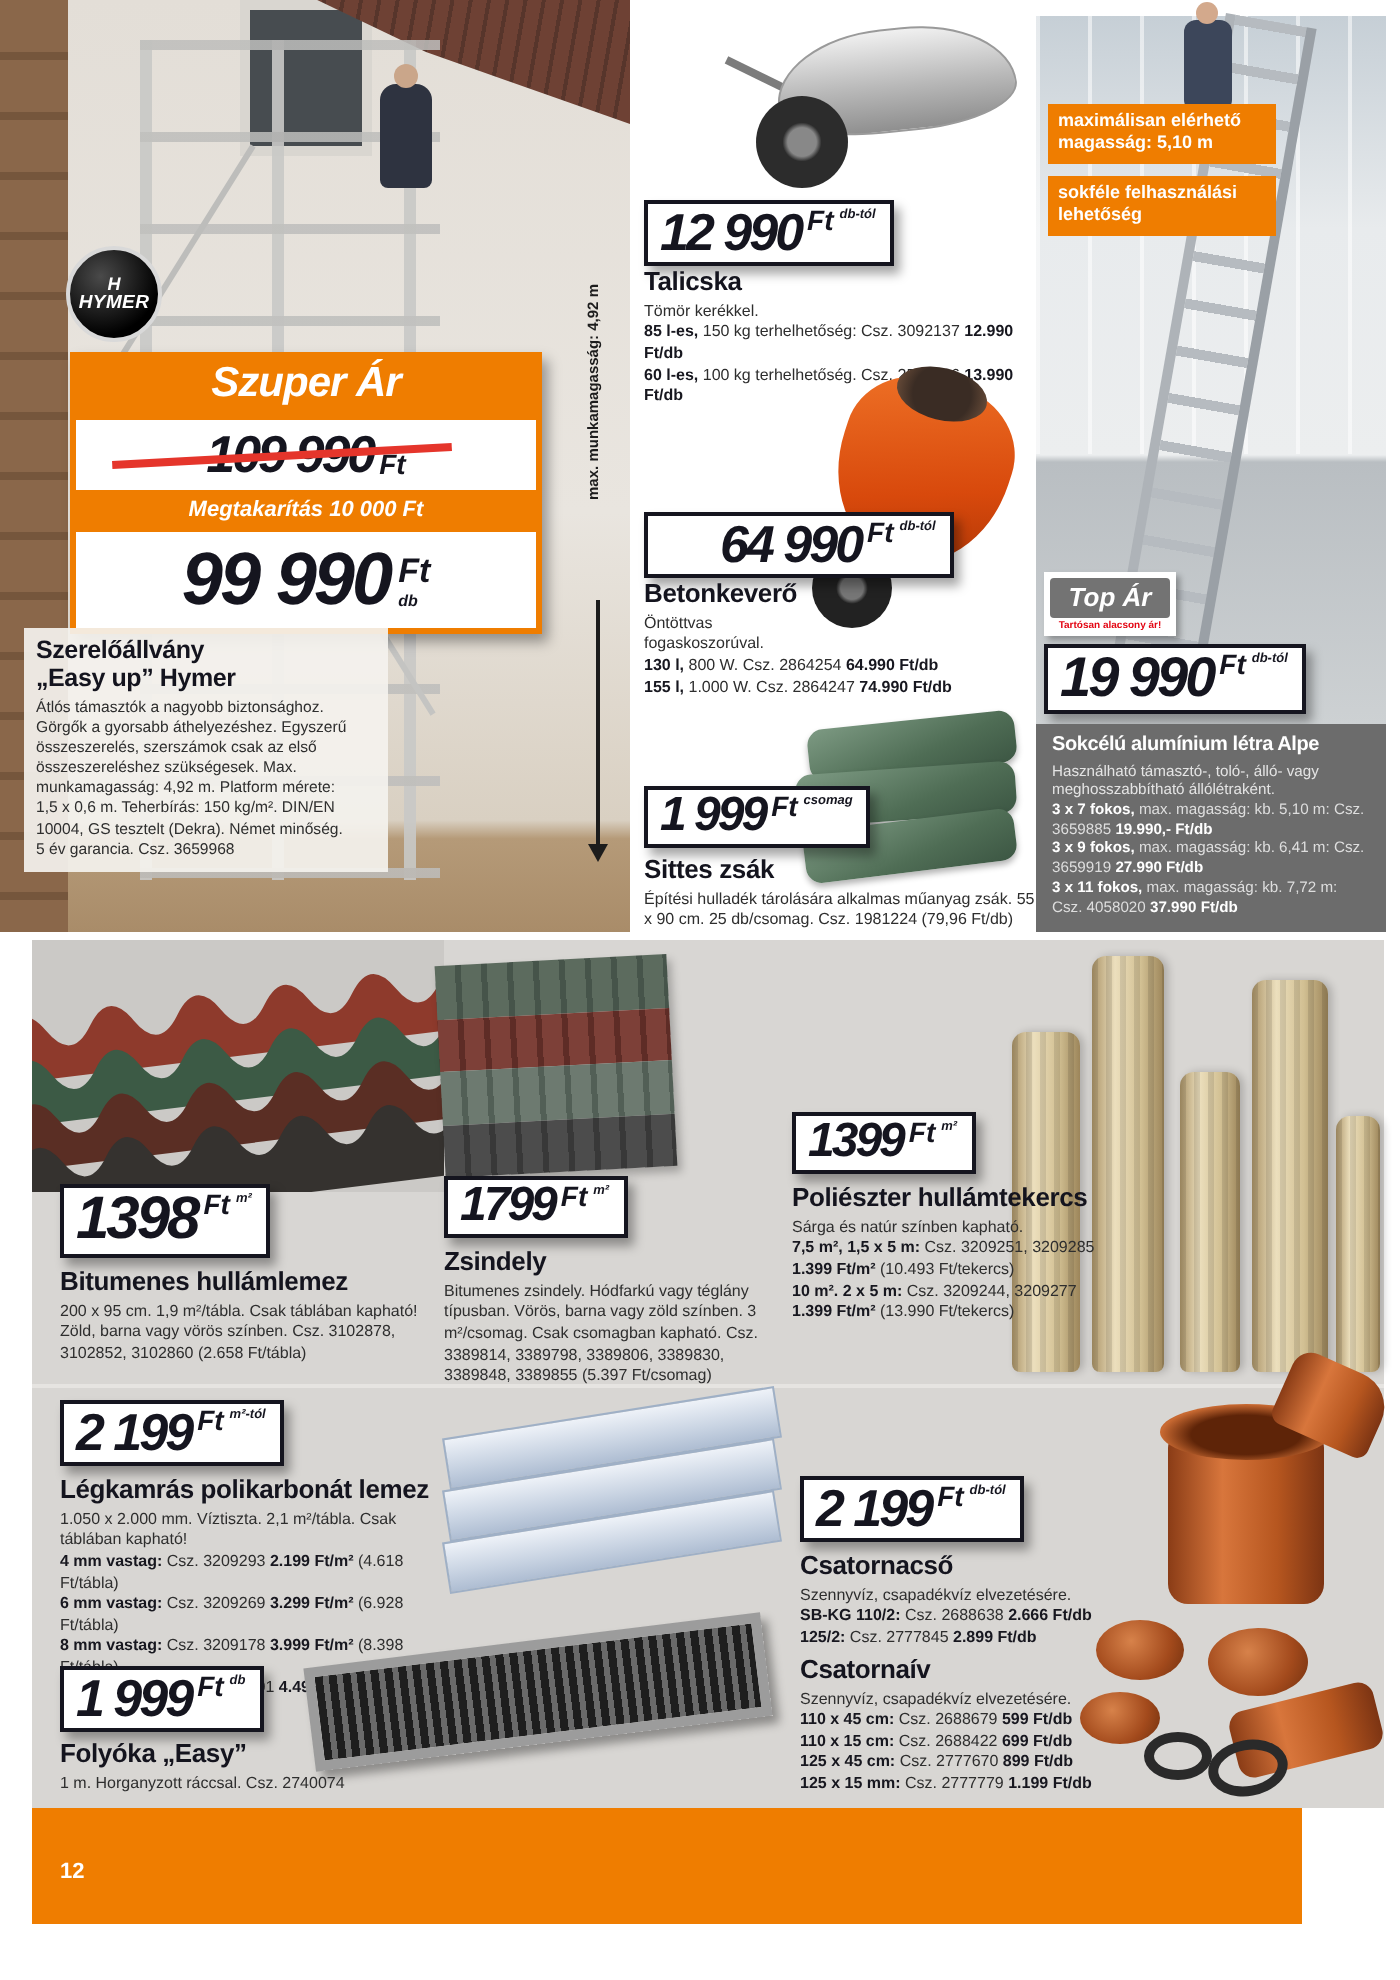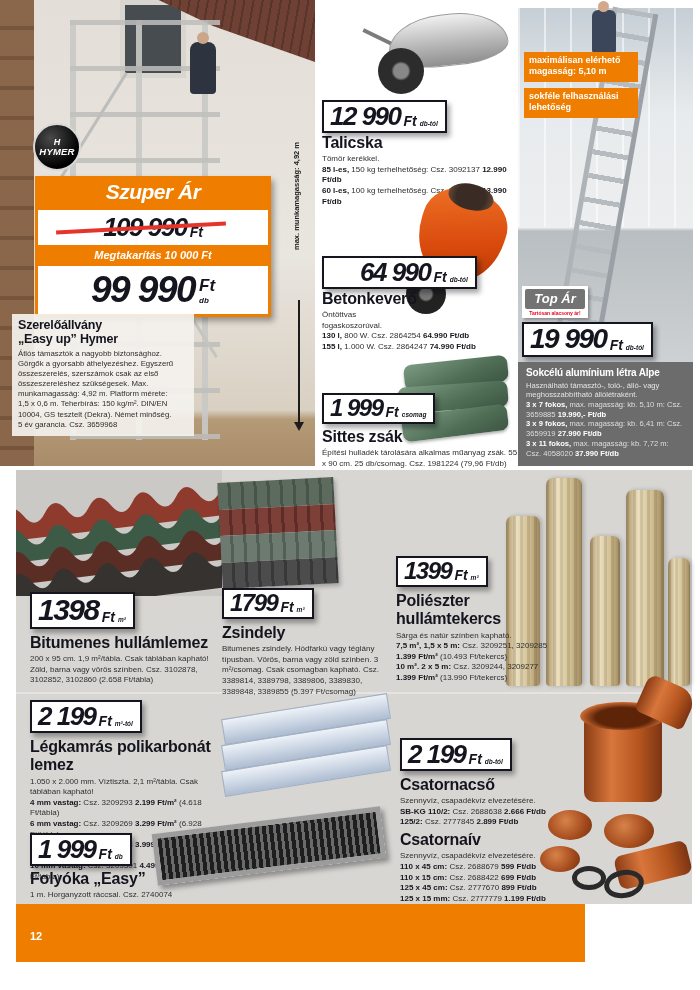--- a/index.html
+++ b/index.html
@@ -2,27 +2,27 @@
 <html><head>
 <meta charset="utf-8">
 <style>
   * { margin:0; padding:0; box-sizing:border-box; }
   body { background:#fff; font-family:"Liberation Sans", sans-serif; }
   .page { position:relative; width:700px; height:990px; background:#fff; overflow:hidden; }
 
   
   .abs { position:absolute; }
   .pricebox { position:absolute; background:#fff; border:2px solid #15151f;
-              padding:1px 7px 2px 6px; display:flex; align-items:flex-end; gap:3px;
+              padding:1px 7px 2px 6px; display:flex; gap:3px;
               box-shadow:3px 4px 5px rgba(0,0,0,.35); white-space:nowrap; }
   .pb-num { font-weight:bold; font-style:italic; color:#15151f; letter-spacing:-1.5px; line-height:1; }
   .pb-ft  { font-weight:bold; font-style:italic; color:#15151f; font-size:14px; line-height:1.1; }
   .pb-unit{ font-weight:bold; font-style:italic; color:#15151f; font-size:6.5px; line-height:1.6; }
   .sz26 { font-size:26px; } .sz24 { font-size:24px; } .sz28 { font-size:28px; } .sz30 { font-size:30px; }
-  .pname { font-size:16px; font-weight:bold; color:#14141e; line-height:1.15; letter-spacing:-.2px; }
+  .pname { font-size:13px; font-weight:bold; color:#14141e; line-height:1.15; letter-spacing:-.2px; }
   .pdesc { font-size:8px; line-height:1.32; color:#2e2e2e; margin-top:2px; }
   .vrow  { font-size:8px; line-height:1.32; color:#2e2e2e; }
   .vrow .b, .pdesc .b { font-weight:bold; color:#17171f; }
   .textblock { position:absolute; }
 
   
   .scaffold-photo { left:0; top:0; width:315px; height:466px;
     background:linear-gradient(180deg,#e3ded7 0%, #e9e5df 55%, #d9d0c2 88%, #b59a78 90%, #a98c69 100%); }
   .wood-strip { left:0; top:0; width:34px; height:466px;
     background:repeating-linear-gradient(180deg,#8a674a 0 26px,#75563c 26px 30px); }
@@ -163,21 +163,21 @@
   .cap { position:absolute; border-radius:50%; background:radial-gradient(circle at 40% 35%, #d7824a, #a34a1c 60%, #6f2f0e); }
   .cap1 { left:28px; top:122px; width:44px; height:30px; }
   .cap2 { left:84px; top:126px; width:50px; height:34px; }
   .cap3 { left:20px; top:158px; width:40px; height:26px; }
   .ring { position:absolute; border:5px solid #2a2a2a; border-radius:50%; background:transparent; }
   .ring1 { left:52px; top:178px; width:34px; height:24px; }
   .ring2 { left:84px; top:182px; width:40px; height:28px; transform:rotate(-10deg); }
   .pipe-lay { left:96px; top:160px; width:74px; height:34px; border-radius:8px; transform:rotate(-14deg); }
 
   
-  .footer { left:16px; top:904px; width:569px; height:58px; background:#ef7d00; }
+  .footer { left:16px; top:904px; width:635px; height:58px; background:#ef7d00; }
   .pageno { position:absolute; left:14px; top:26px; color:#fff; font-weight:bold; font-size:11px; }
 </style>
 </head>
 <body>
 
 <div class="page">
 
   <div class="abs scaffold-photo">
     <div class="abs wood-strip"></div>
     <div class="abs window-dark"></div>

